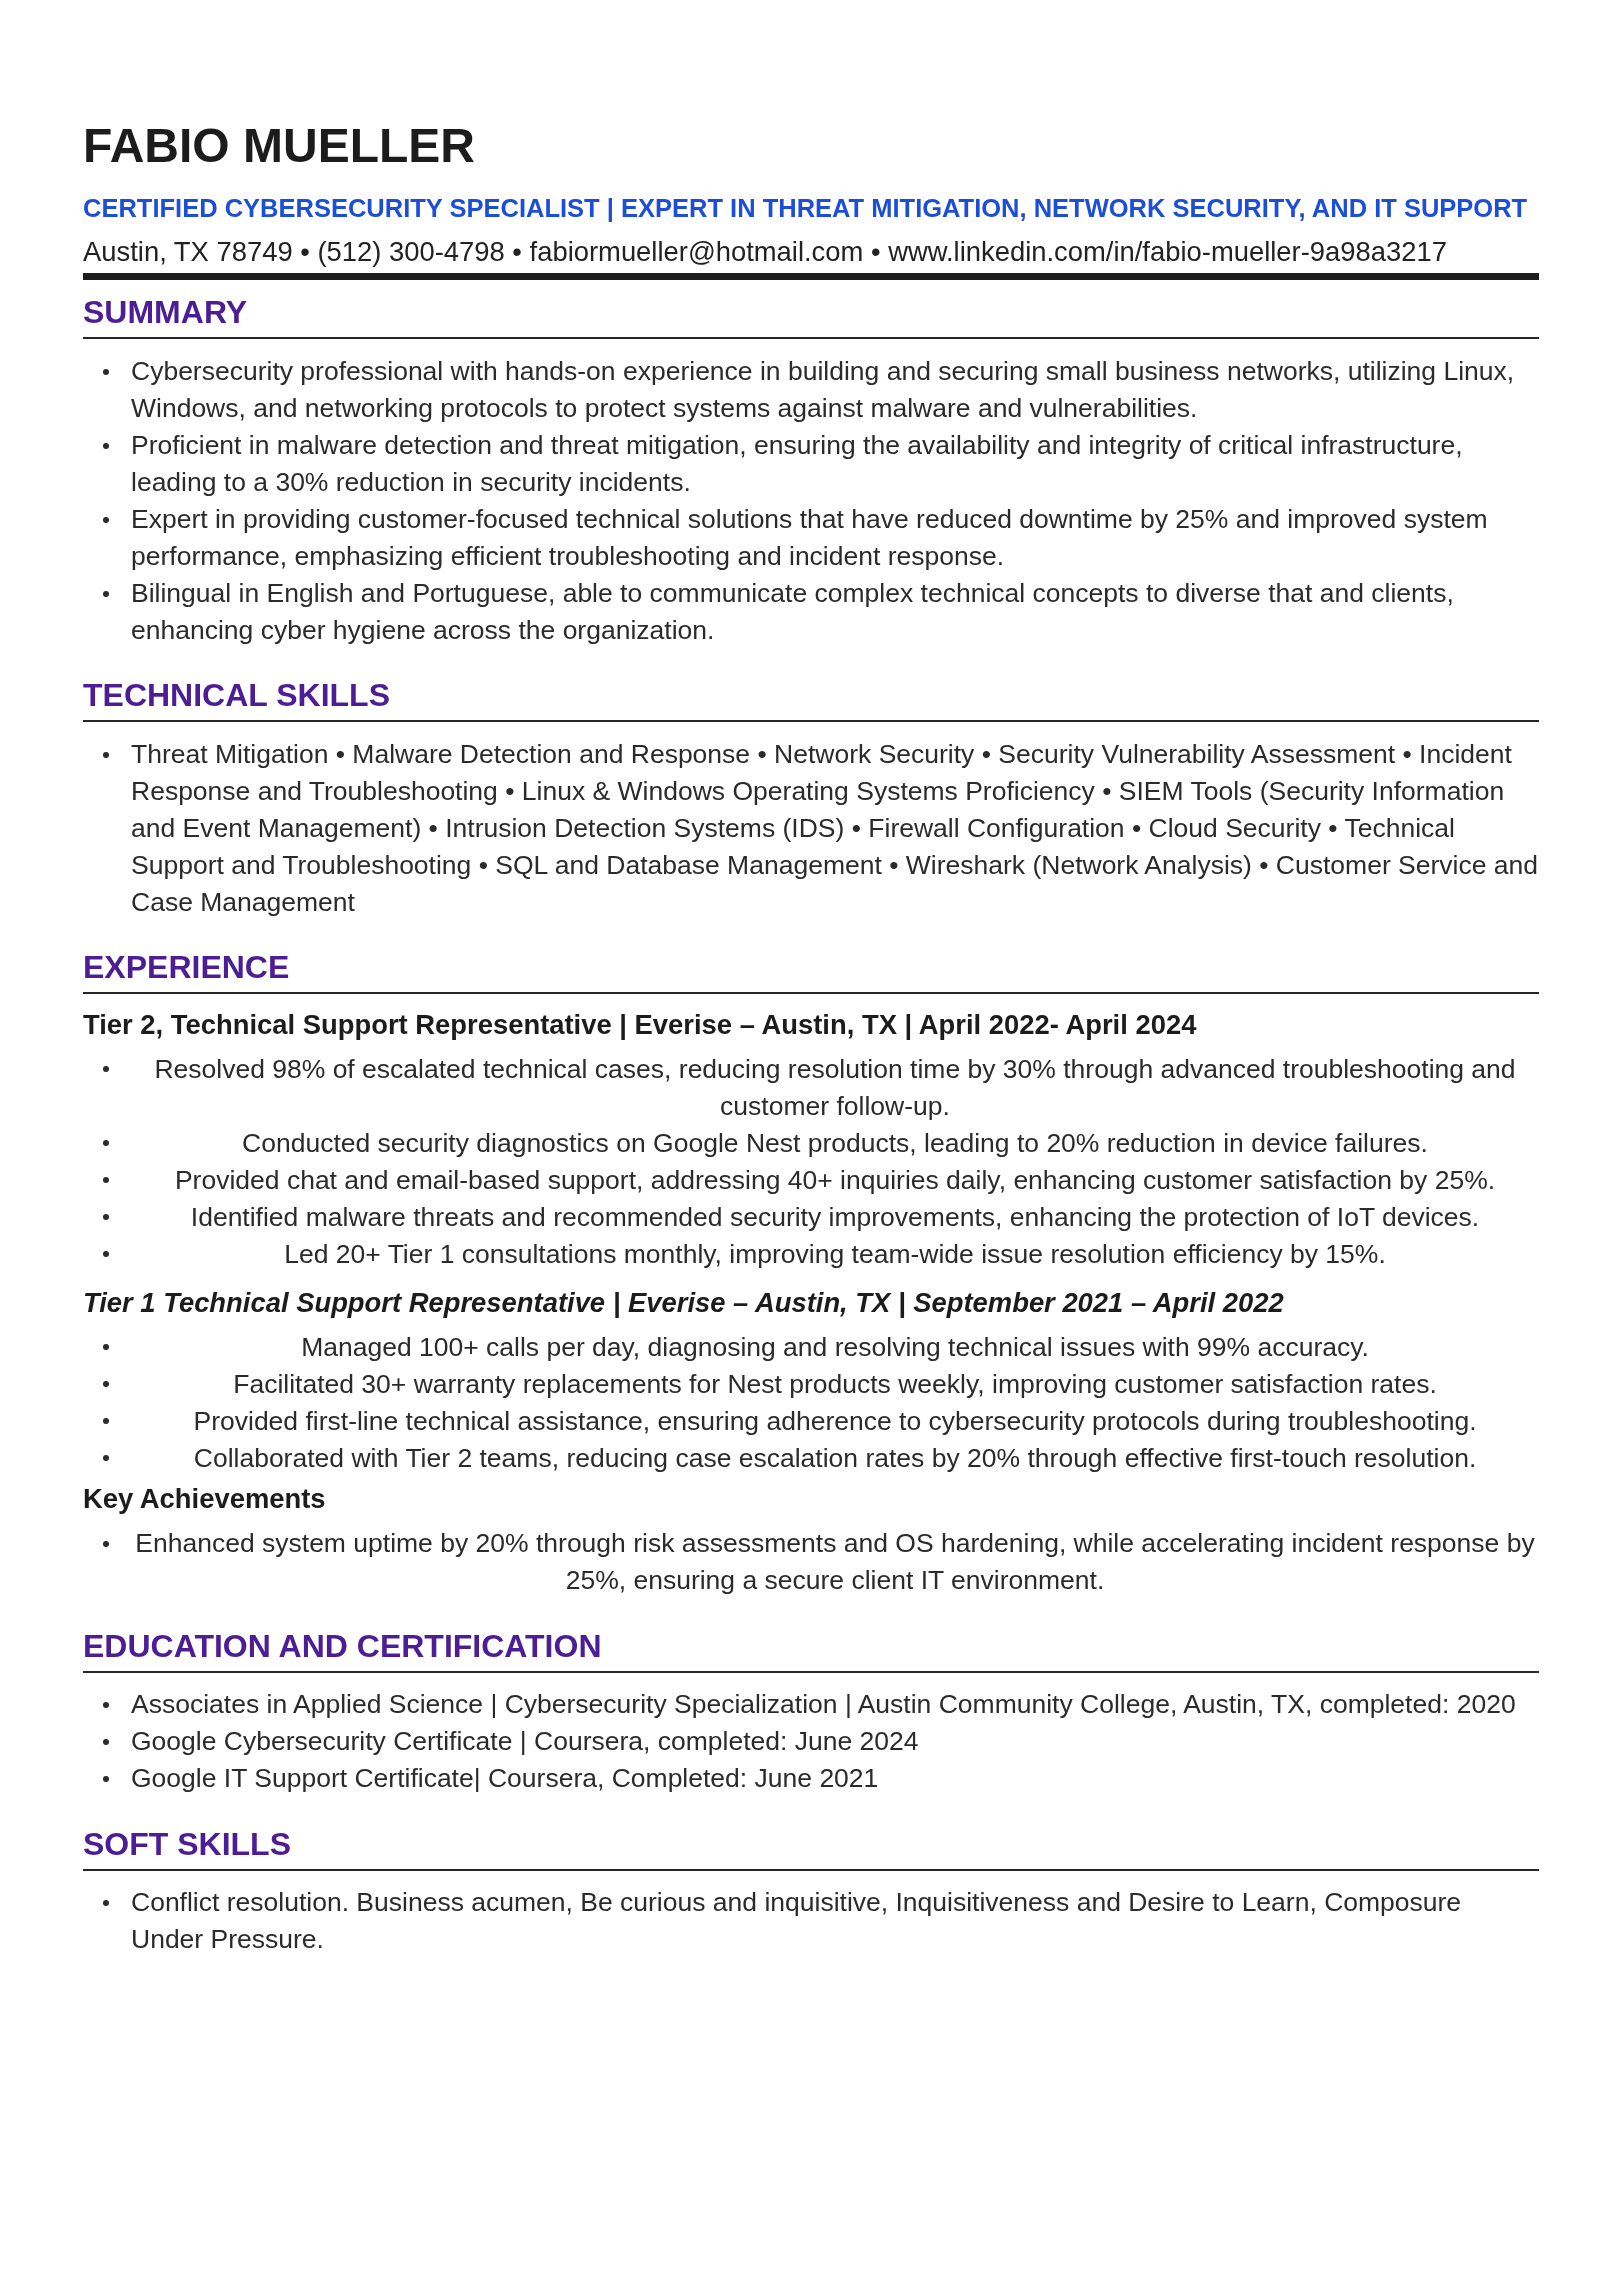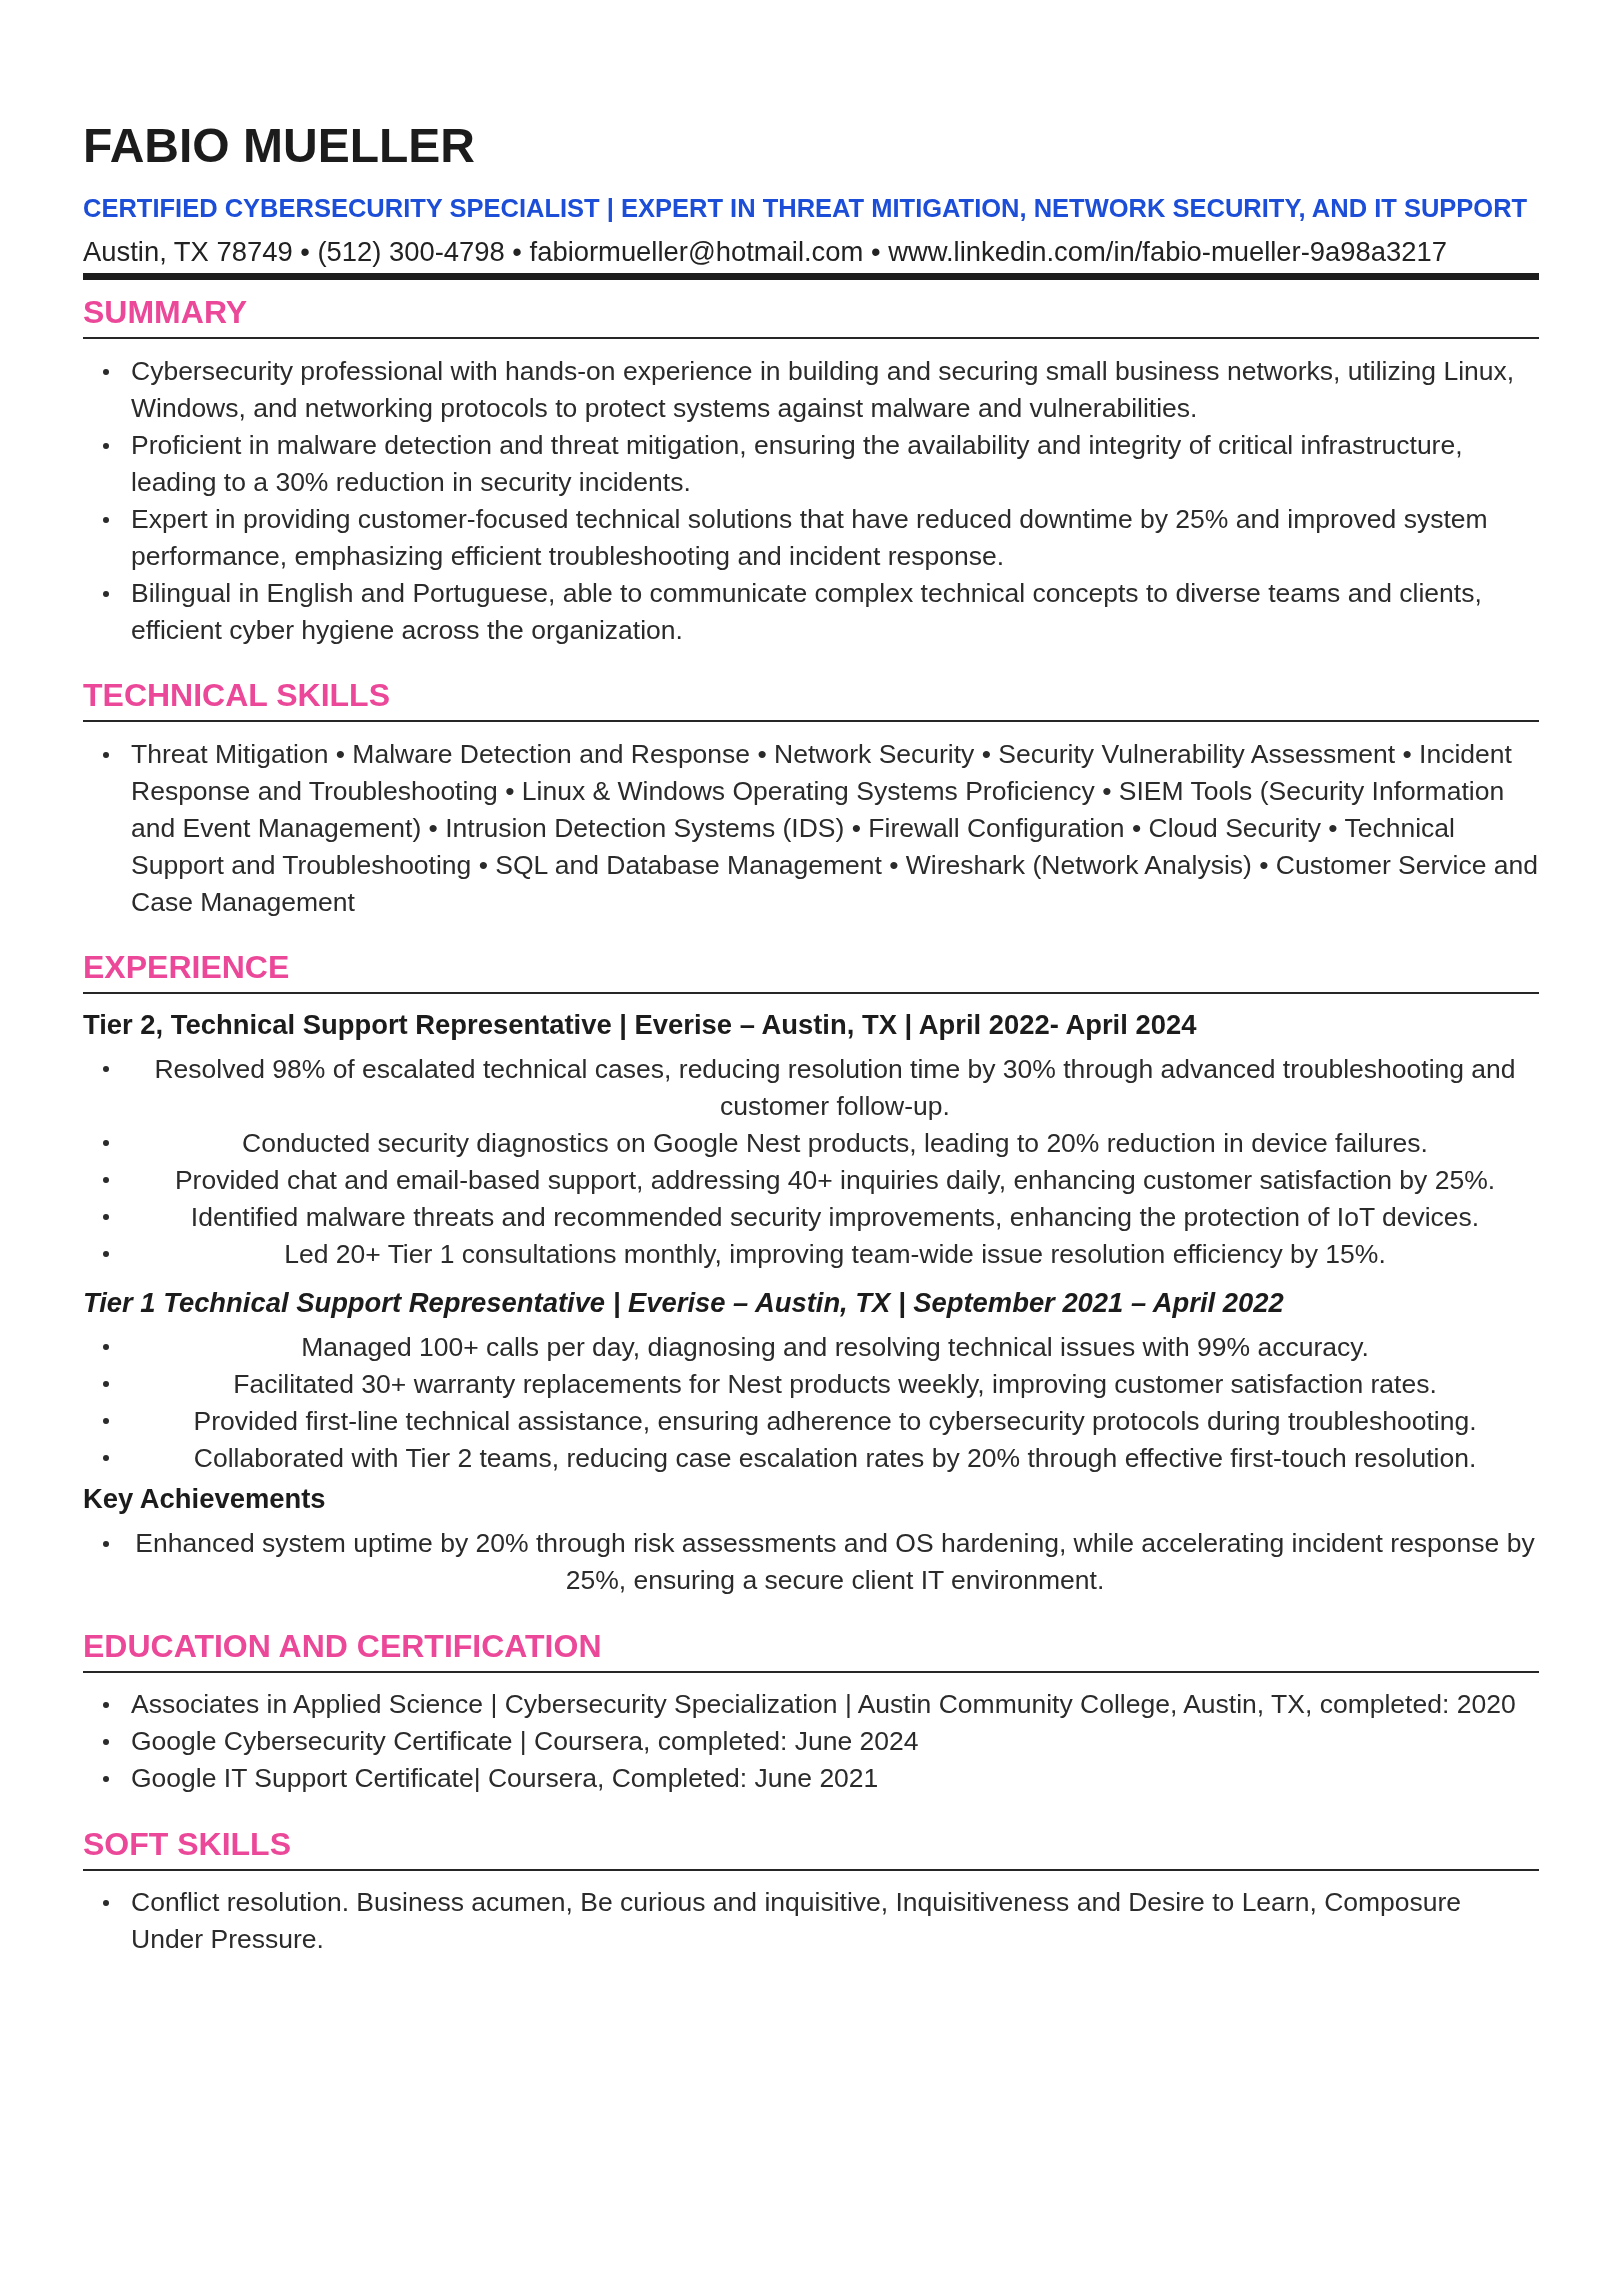--- a/index.html
+++ b/index.html
@@ -39,21 +39,21 @@
   .rule-thick {
     height: 6.9px;
     background: #1d1d1d;
     margin: 0;
   }
   .section-title {
     margin: 27.4px 0 0 0;
     font-size: 32px;
     line-height: 39px;
     font-weight: bold;
-    color: #ec4899;
+    color: #4c1d95;
   }
   .section-title.first { margin-top: 13.7px; }
   .rule-thin {
     border: none;
     border-top: 2.9px solid #262626;
     margin: 4.9px 0 0 0;
   }
   ul.bullets {
     margin: 13.7px 0 0 0;
     padding: 0 0 0 48px;
@@ -99,21 +99,21 @@
     <h2 class="section-title first">SUMMARY</h2>
     <hr class="rule-thin">
     <ul class="bullets">
 
         <li>Cybersecurity professional with hands-on experience in building and securing small business networks, utilizing Linux, Windows, and networking protocols to protect systems against malware and vulnerabilities.</li>
 
         <li>Proficient in malware detection and threat mitigation, ensuring the availability and integrity of critical infrastructure, leading to a 30% reduction in security incidents.</li>
 
         <li>Expert in providing customer-focused technical solutions that have reduced downtime by 25% and improved system performance, emphasizing efficient troubleshooting and incident response.</li>
 
-        <li>Bilingual in English and Portuguese, able to communicate complex technical concepts to diverse teams and clients, efficient cyber hygiene across the organization.</li>
+        <li>Bilingual in English and Portuguese, able to communicate complex technical concepts to diverse that and clients, enhancing cyber hygiene across the organization.</li>
       </ul>
   </section>
 
   <section>
     <h2 class="section-title">TECHNICAL SKILLS</h2>
     <hr class="rule-thin">
     <ul class="bullets">
 
         <li>Threat Mitigation • Malware Detection and Response • Network Security • Security Vulnerability Assessment • Incident Response and Troubleshooting • Linux &amp; Windows Operating Systems Proficiency • SIEM Tools (Security Information and Event Management) • Intrusion Detection Systems (IDS) • Firewall Configuration • Cloud Security • Technical Support and Troubleshooting • SQL and Database Management • Wireshark (Network Analysis) • Customer Service and Case Management</li>
       </ul>

